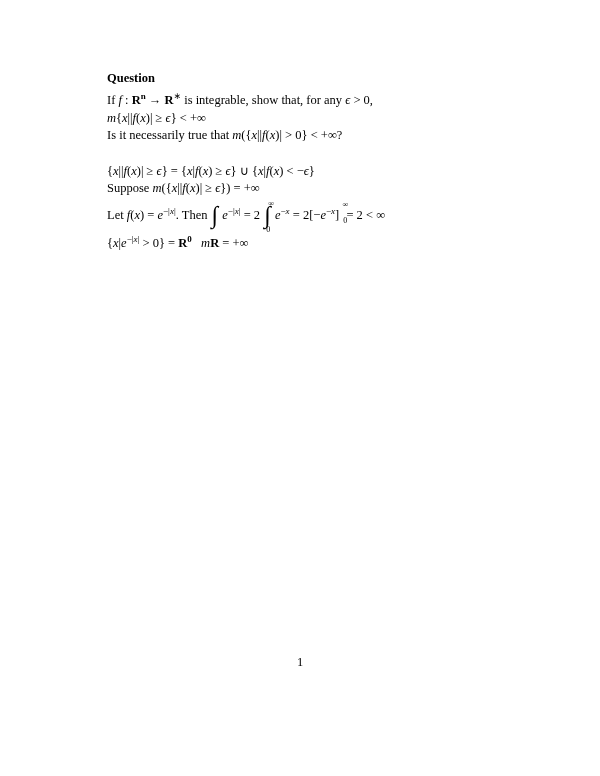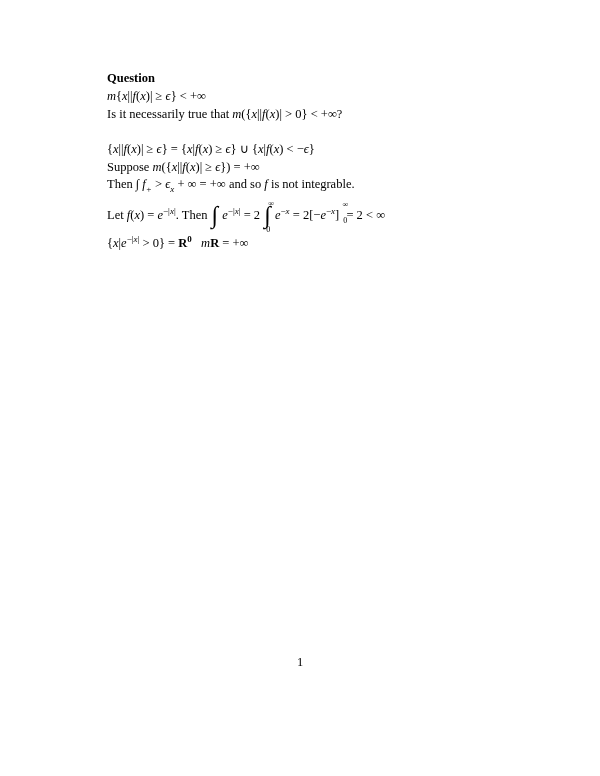--- a/index.html
+++ b/index.html
@@ -123,43 +123,43 @@
   }
 </style>
 </head>
 <body>
 
 <div class="page">
   <div class="content">
 
     <div class="section-heading">Question</div>
 
+    <div class="line">
+      If <i class="mi">f</i> : <span class="bb">R</span><sup class="sp"><span class="bb">n</span></sup> → <span class="bb">R</span><sup class="sp">∗</sup> is integrable, show that, for any <i class="mi">ϵ</i> &gt; 0,
+    </div>
 
     <div class="line">
       <i class="mi">m</i>{<i class="mi">x</i>||<i class="mi">f</i>(<i class="mi">x</i>)| ≥ <i class="mi">ϵ</i>} &lt; +∞
     </div>
 
     <div class="line">
       Is it necessarily true that <i class="mi">m</i>({<i class="mi">x</i>||<i class="mi">f</i>(<i class="mi">x</i>)| &gt; 0} &lt; +∞?
     </div>
 
     <div class="gap"></div>
 
 
     <div class="line">
       {<i class="mi">x</i>||<i class="mi">f</i>(<i class="mi">x</i>)| ≥ <i class="mi">ϵ</i>} = {<i class="mi">x</i>|<i class="mi">f</i>(<i class="mi">x</i>) ≥ <i class="mi">ϵ</i>} ∪ {<i class="mi">x</i>|<i class="mi">f</i>(<i class="mi">x</i>) &lt; −<i class="mi">ϵ</i>}
     </div>
 
     <div class="line">
       Suppose <i class="mi">m</i>({<i class="mi">x</i>||<i class="mi">f</i>(<i class="mi">x</i>)| ≥ <i class="mi">ϵ</i>}) = +∞
     </div>
 
-    <div class="line">
-      Then ∫ <i class="mi">f</i><sub class="sb">+</sub> &gt; <i class="mi">ϵ</i><sub class="sb">x</sub> + ∞ = +∞ and so <i class="mi">f</i> is not integrable.
-    </div>
 
     <div class="line tall-line">
       Let <i class="mi">f</i>(<i class="mi">x</i>) = <i class="mi">e</i><sup class="sp">−|<i class="mi">x</i>|</sup>. Then
       <span class="int-wrap"><span class="int-big">∫</span></span>
       <i class="mi">e</i><sup class="sp">−|<i class="mi">x</i>|</sup> = 2
       <span class="int-wrap"><span class="int-big">∫</span><span class="lim-top">∞</span><span class="lim-bot">0</span></span>
       <i class="mi">e</i><sup class="sp">−<i class="mi">x</i></sup> = 2<span class="bracket-eval">[−<i class="mi">e</i><sup class="sp">−<i class="mi">x</i></sup>]<span class="ev-top">∞</span><span class="ev-bot">0</span></span>&nbsp;&nbsp;= 2 &lt; ∞
     </div>
 
     <div class="line">

